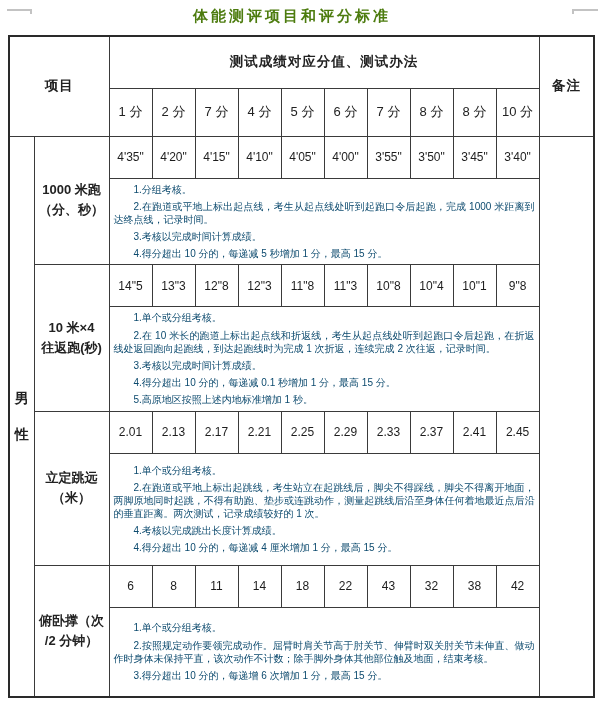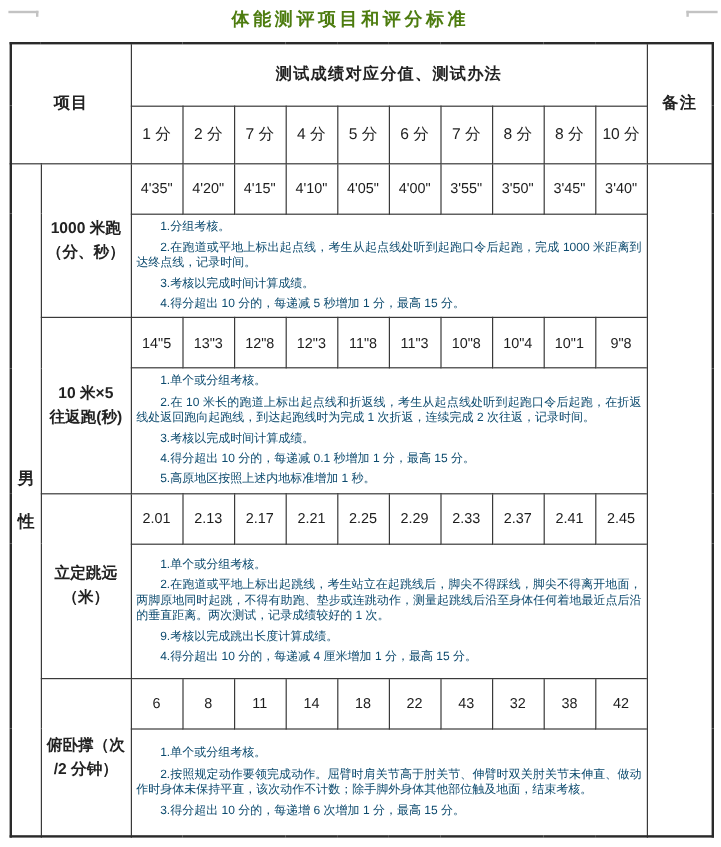--- a/index.html
+++ b/index.html
@@ -149,21 +149,21 @@
       <td class="method-cell" colspan="10">
         <p>1.分组考核。</p>
         <p>2.在跑道或平地上标出起点线，考生从起点线处听到起跑口令后起跑，完成 1000 米距离到达终点线，记录时间。</p>
         <p>3.考核以完成时间计算成绩。</p>
         <p>4.得分超出 10 分的，每递减 5 秒增加 1 分，最高 15 分。</p>
       </td>
     </tr>
 
     <tr class="r-val">
       <td class="item-name" rowspan="2">
-        <span>10 米×5</span>
+        <span>10 米×4</span>
         <span>往返跑(秒)</span>
       </td>
       <td class="val-cell">14"5</td>
       <td class="val-cell">13"3</td>
       <td class="val-cell">12"8</td>
       <td class="val-cell">12"3</td>
       <td class="val-cell">11"8</td>
       <td class="val-cell">11"3</td>
       <td class="val-cell">10"8</td>
       <td class="val-cell">10"4</td>
@@ -195,21 +195,21 @@
       <td class="val-cell">2.33</td>
       <td class="val-cell">2.37</td>
       <td class="val-cell">2.41</td>
       <td class="val-cell">2.45</td>
     </tr>
 
     <tr class="r-m3">
       <td class="method-cell" colspan="10">
         <p>1.单个或分组考核。</p>
         <p>2.在跑道或平地上标出起跳线，考生站立在起跳线后，脚尖不得踩线，脚尖不得离开地面，两脚原地同时起跳，不得有助跑、垫步或连跳动作，测量起跳线后沿至身体任何着地最近点后沿的垂直距离。两次测试，记录成绩较好的 1 次。</p>
-        <p>9.考核以完成跳出长度计算成绩。</p>
+        <p>4.考核以完成跳出长度计算成绩。</p>
         <p>4.得分超出 10 分的，每递减 4 厘米增加 1 分，最高 15 分。</p>
       </td>
     </tr>
 
     <tr class="r-val">
       <td class="item-name" rowspan="2">
         <span>俯卧撑（次</span>
         <span>/2 分钟）</span>
       </td>
       <td class="val-cell">6</td>

